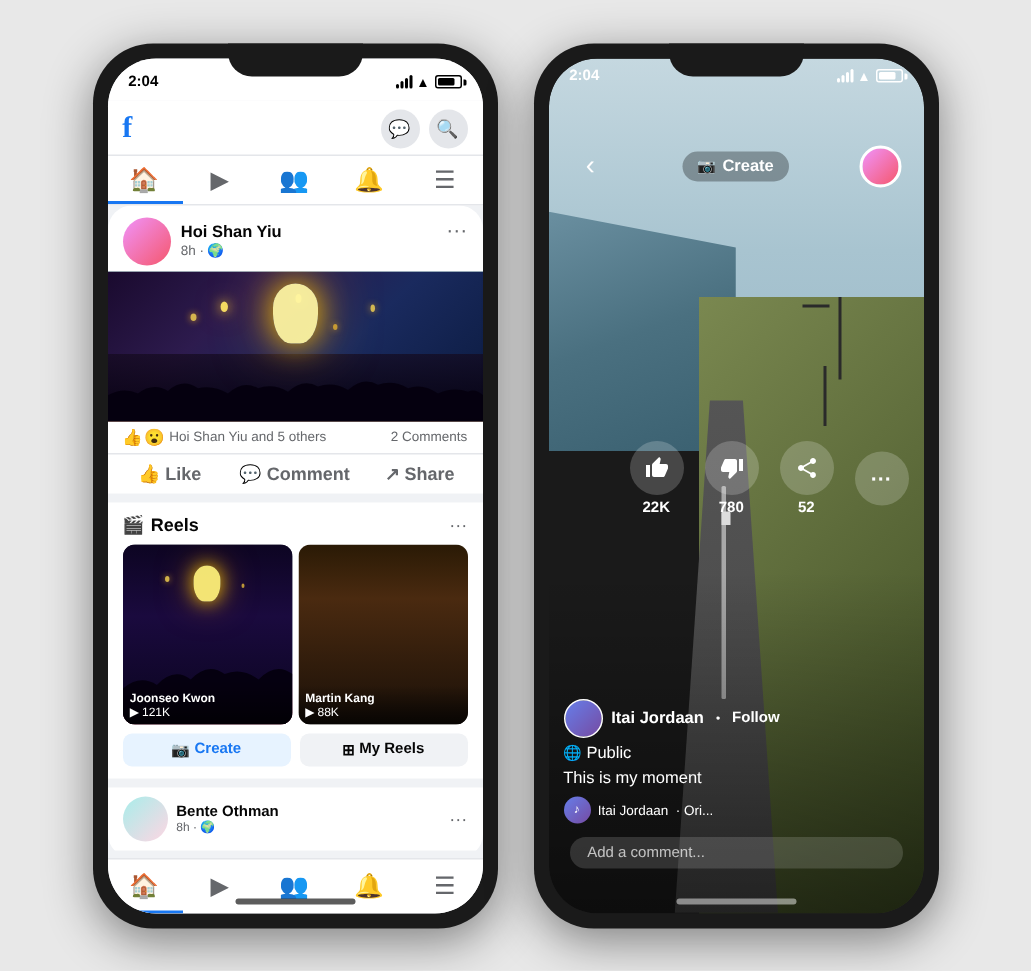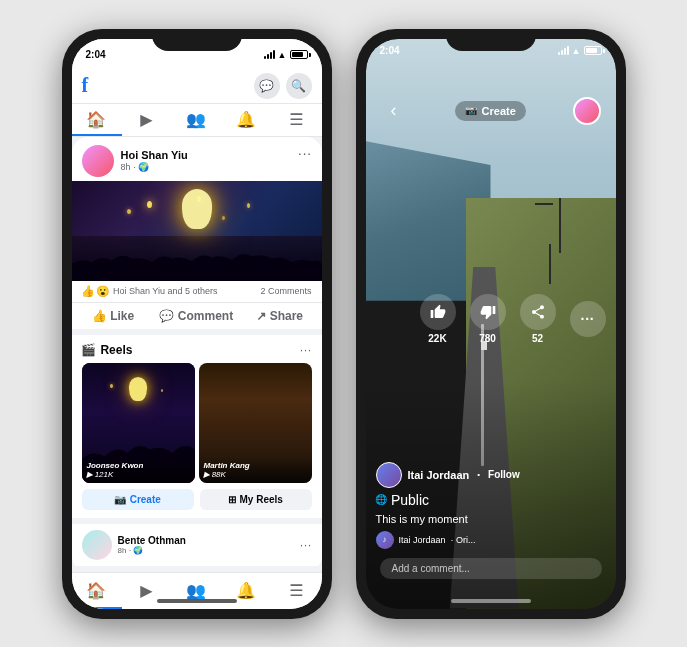--- a/index.html
+++ b/index.html
@@ -207,21 +207,21 @@
       width: 100%; height: 100%;
     }
     .reel-thumb-1-bg {
       background: linear-gradient(180deg, #1a1a2e 0%, #16213e 30%, #0f3460 60%, #e94560 100%);
     }
     .reel-thumb-2-bg {
       background: linear-gradient(180deg, #2d1b00 0%, #8B4513 40%, #333 100%);
     }
     .reel-info {
       position: absolute; bottom: 0; left: 0; right: 0;
-      padding: 4px 5px; background: linear-gradient(transparent, rgba(0,0,0,0.7)); font-style: italic;
+      padding: 4px 5px; background: linear-gradient(transparent, rgba(0,0,0,0.7));
     }
     .reel-name { font-size: 8px; font-weight: 700; color: #fff; }
     .reel-views { font-size: 8px; color: #fff; display: flex; align-items: center; gap: 2px; }
 
     
     .fb-reel-buttons {
       display: flex; gap: 6px; margin-top: 6px;
     }
     .fb-reel-btn {
       flex: 1; padding: 5px; border-radius: 6px;
@@ -347,21 +347,21 @@
     .reels-user-name { font-size: 11px; color: #fff; font-weight: 700; }
     .reels-dot { color: #fff; font-size: 8px; margin: 0 2px; }
     .reels-follow-btn {
       font-size: 10px; color: #fff; font-weight: 700;
       background: transparent; border: none; cursor: pointer;
     }
     .reels-public-row {
       display: flex; align-items: center; gap: 3px; margin-bottom: 5px;
     }
     .reels-public-icon { font-size: 10px; color: #fff; }
-    .reels-public-text { font-size: 14px; color: #fff; }
+    .reels-public-text { font-size: 11px; color: #fff; }
     .reels-caption { font-size: 11px; color: #fff; margin-bottom: 6px; }
     .reels-audio-row {
       display: flex; align-items: center; gap: 5px;
     }
     .reels-audio-icon {
       width: 18px; height: 18px; border-radius: 50%;
       background: linear-gradient(135deg, #667eea, #764ba2);
       display: flex; align-items: center; justify-content: center;
       font-size: 8px; color: #fff;
     }

